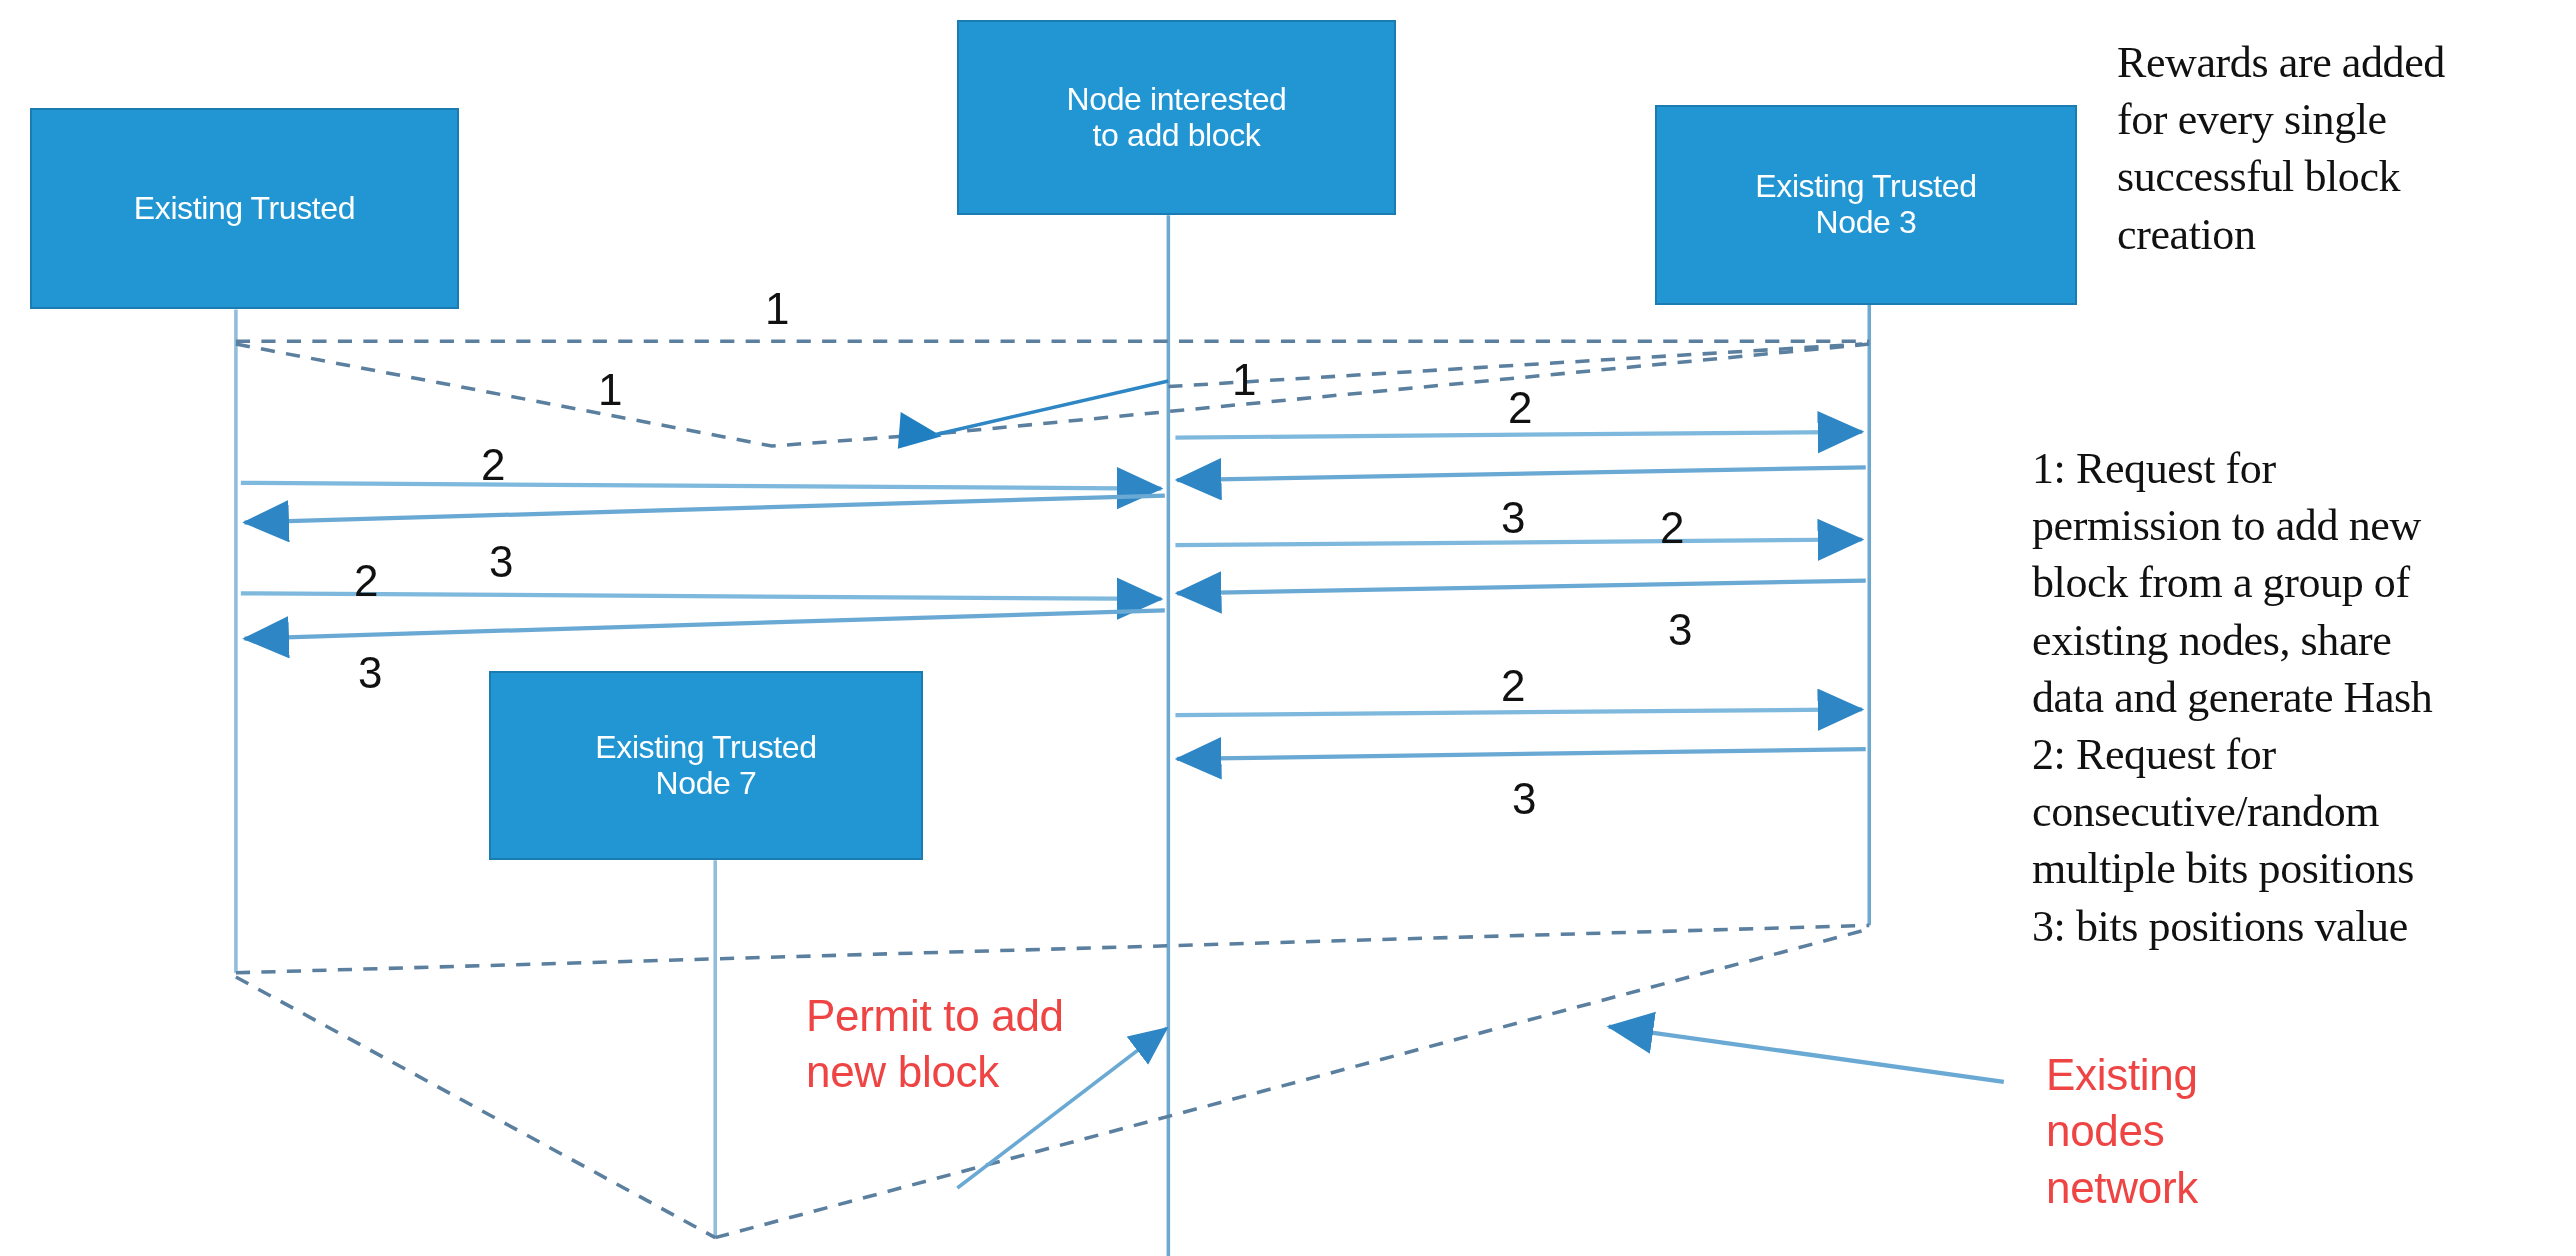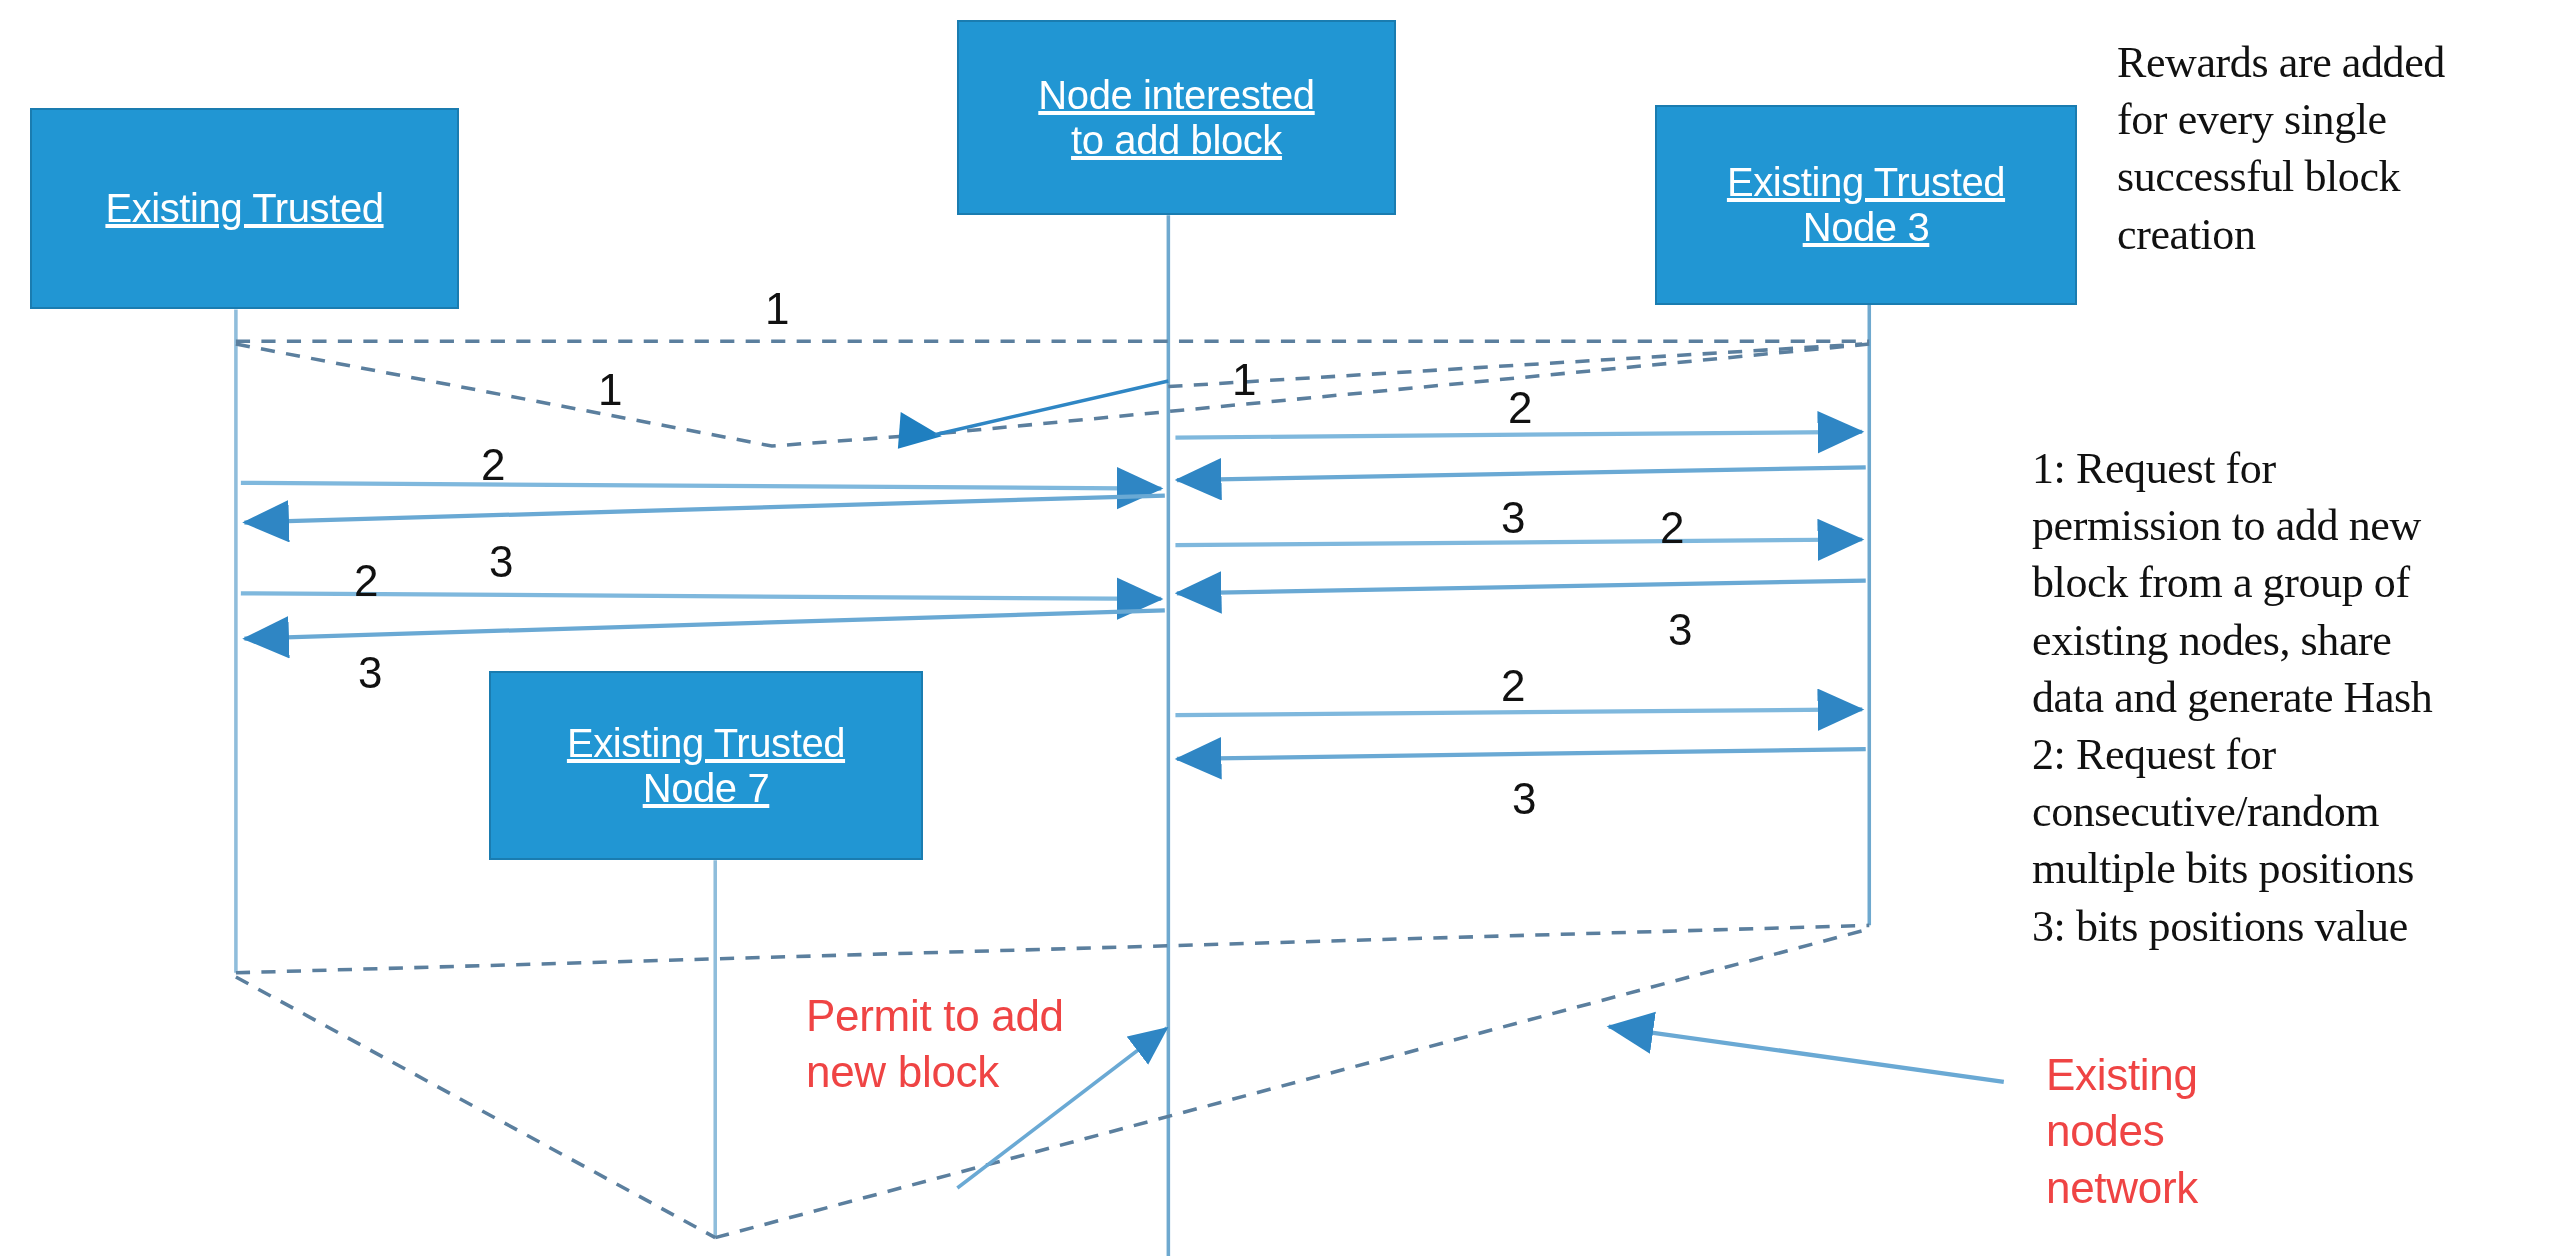--- a/index.html
+++ b/index.html
@@ -6,26 +6,25 @@
   body{width:2576px;height:1256px;font-family:"Liberation Sans",sans-serif;}
   #stage{position:relative;width:2576px;height:1256px;overflow:hidden;background:#fff;}
   svg#diagram{position:absolute;left:0;top:0;width:2576px;height:1256px;}
   .nodebox{
     position:absolute;
     background:#2196D3;
     border:2.1px solid #1a7cb0;
     color:#ffffff;
     display:flex;align-items:center;justify-content:center;
     text-align:center;
-    font-size:40px;
+    font-size:32px;
     line-height:1.12;
     font-family:"Liberation Sans",sans-serif;
     box-sizing:border-box;
     letter-spacing:-0.4px;
-    text-decoration:underline;
   }
   .nodebox span{display:block;}
   .seqnum{
     position:absolute;
     color:#111111;
     font-size:44px;
     font-family:"Liberation Sans",sans-serif;
     line-height:1;
   }
   .anno{

